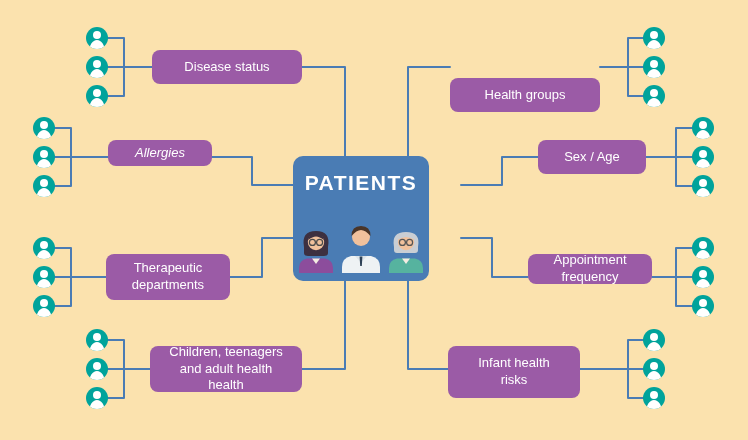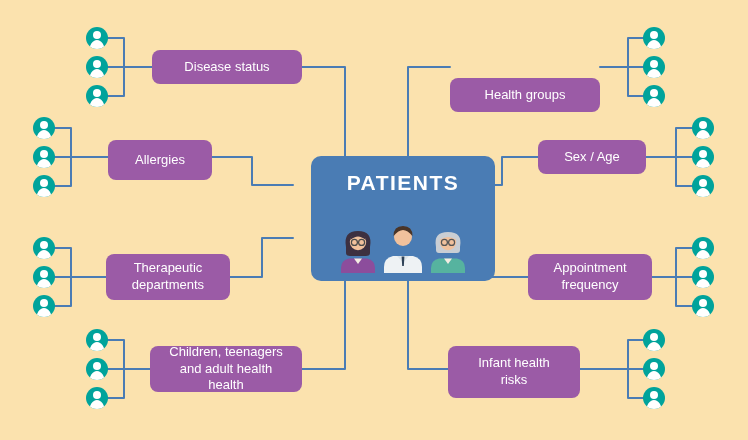--- a/index.html
+++ b/index.html
@@ -17,29 +17,29 @@
   }
   .wires{position:absolute;left:0;top:0;width:748px;height:440px;}
   .wires path{fill:none;stroke:var(--line);stroke-width:2;stroke-linejoin:round;stroke-linecap:round;}
   .node{
     position:absolute;background:var(--node);color:var(--text);
     border-radius:8px;display:flex;align-items:center;justify-content:center;
     text-align:center;font-size:13px;line-height:1.3;padding:4px 12px;box-sizing:border-box;
   }
   .n1{left:152px;top:50px;width:150px;height:34px;}
   .n2{left:450px;top:50px;width:150px;height:34px;margin-top:28px;}
-  .n3{left:108px;top:140px;width:104px;height:40px;}
+  .n3{left:108px;top:140px;width:104px;height:26px;font-style:italic;}
   .n4{left:538px;top:140px;width:108px;height:34px;}
   .n5{left:106px;top:254px;width:124px;height:46px;}
-  .n6{left:528px;top:254px;width:124px;height:46px;}
+  .n6{left:528px;top:254px;width:124px;height:30px;}
   .n7{left:150px;top:346px;width:152px;height:46px;}
   .n8{left:448px;top:346px;width:132px;height:52px;}
   .n8 span{display:inline-block;max-width:92px;}
   .center{
-    position:absolute;left:311px;top:156px;width:184px;height:125px;
+    position:absolute;left:293px;top:156px;width:136px;height:125px;
     background:var(--center);border-radius:10px;color:var(--text);
   }
   .center-title{
     text-align:center;margin-top:15px;font-size:21px;font-weight:bold;letter-spacing:1.5px;
   }
   .avatars{
     position:absolute;left:0;right:0;bottom:8px;
     display:flex;justify-content:center;align-items:flex-end;gap:5px;
   }
   .cluster{position:absolute;display:flex;flex-direction:column;gap:7px;}

